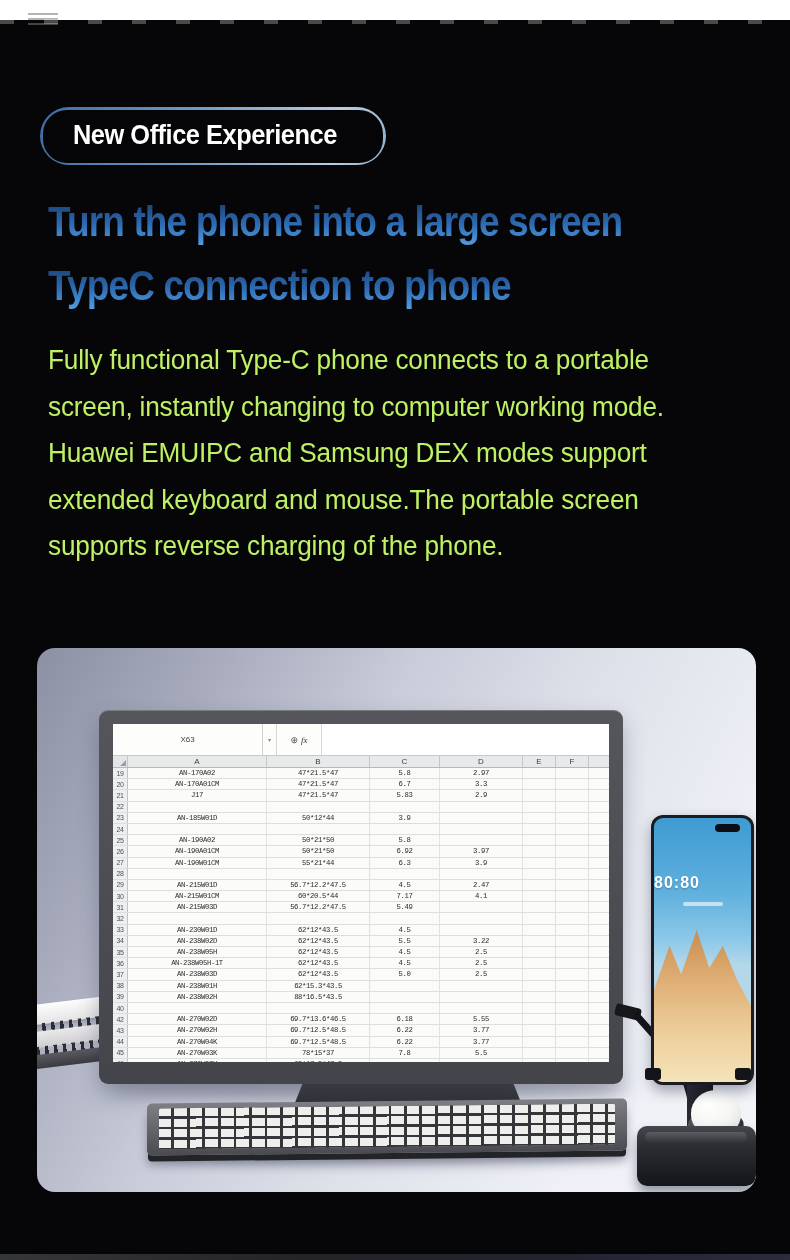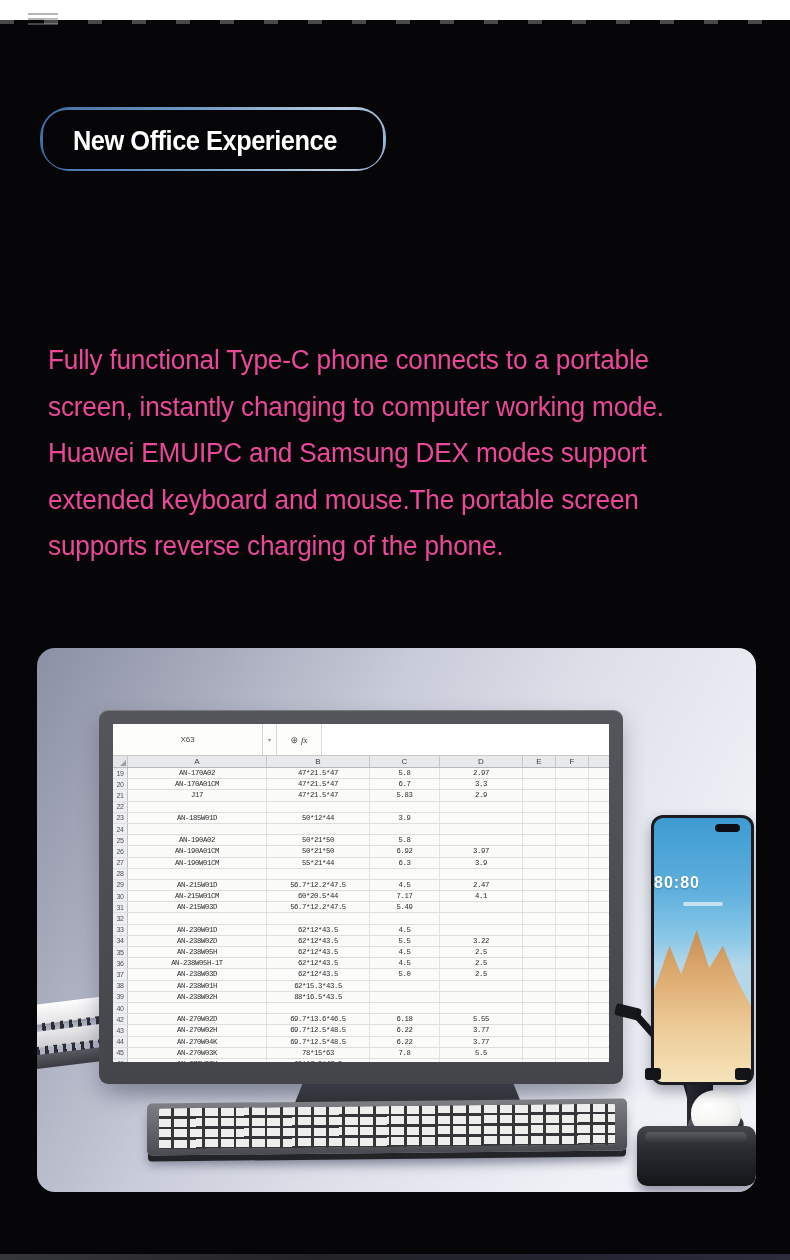--- a/index.html
+++ b/index.html
@@ -10,33 +10,33 @@
   
   .top-strip { position:absolute; left:0; top:0; width:790px; height:20px; background:#ffffff; }
   .top-strip::after { content:""; position:absolute; left:0; bottom:-4px; width:100%; height:5px;
       background:repeating-linear-gradient(90deg, rgba(250,250,250,.28) 0 14px, transparent 14px 44px); }
   .strip-glyph { position:absolute; left:28px; top:13px; width:30px; height:12px;
       background:repeating-linear-gradient(180deg,#777 0 2px, transparent 2px 5px); opacity:.55; }
 
   
   .badge-wrap { position:absolute; left:40px; top:107px; padding:2.5px; border-radius:30px;
       background:linear-gradient(100deg,#3f6da3 0%, #6f9cc6 45%, #b9cde1 85%, #8fb2d2 100%); }
-  .badge-inner { background:#050507; border-radius:24px; padding:16px 30px 12px 30px; }
+  .badge-inner { background:#050507; border-radius:24px; padding:10px 30px 12px 30px; }
   .badge-inner span { color:#fff; font-size:27px; font-weight:bold; letter-spacing:-0.5px;
       display:inline-block; transform:scaleX(.94); transform-origin:left; }
 
   
   .heading { position:absolute; left:48px; top:194px; line-height:54px; }
   .heading span { display:inline-block; font-size:43px; font-weight:bold; letter-spacing:-1px;
       transform:scaleX(.86); transform-origin:left;
       background:linear-gradient(180deg,#17335f 0%, #2b66ad 52%, #54a5e6 100%);
       -webkit-background-clip:text; background-clip:text; color:transparent; }
 
   
-  .bodycopy { position:absolute; left:48px; top:337px; width:700px; color:#ec4899;
+  .bodycopy { position:absolute; left:48px; top:337px; width:700px; color:#bef264;
       font-size:27px; line-height:46.5px; letter-spacing:-0.2px; }
   .bodycopy div { display:block; transform:scaleX(.97); transform-origin:left; }
 
   
   .photo { position:absolute; left:37px; top:648px; width:719px; height:544px; border-radius:18px;
       overflow:hidden;
       background:linear-gradient(118deg,#8b90a4 0%, #a7abbc 18%, #c9ccd9 38%, #dfe1ea 58%, #eef0f6 80%, #f4f5fa 100%); }
 
   
   .books { position:absolute; left:-20px; top:352px; width:120px; height:80px; transform:rotate(-7deg); }
@@ -131,20 +131,24 @@
   <div class="top-strip">
     <div class="strip-glyph"></div>
   </div>
 
   <div class="badge-wrap">
     <div class="badge-inner">
       <span>New Office Experience</span>
     </div>
   </div>
 
+  <div class="heading">
+    <span>Turn the phone into a large screen</span><br>
+    <span>TypeC connection to phone</span>
+  </div>
 
   <div class="bodycopy">
     <div>Fully functional Type-C phone connects to a portable</div>
     <div>screen, instantly changing to computer working mode.</div>
     <div>Huawei EMUIPC and Samsung DEX modes support</div>
     <div>extended keyboard and mouse.The portable screen</div>
     <div>supports reverse charging of the phone.</div>
   </div>
 
   <div class="photo">
@@ -428,21 +432,21 @@
               <div class="c cw-1">69.7*12.5*48.5</div>
               <div class="c cw-2">6.22</div>
               <div class="c cw-3">3.77</div>
               <div class="c cw-4"></div>
               <div class="c cw-5"></div>
               <div class="c cw-fill"></div>
             </div>
             <div class="srow">
               <div class="c rn">45</div>
               <div class="c cw-0">AN-270W03K</div>
-              <div class="c cw-1">78*15*63</div>
+              <div class="c cw-1">78*15*37</div>
               <div class="c cw-2">7.8</div>
               <div class="c cw-3">5.5</div>
               <div class="c cw-4"></div>
               <div class="c cw-5"></div>
               <div class="c cw-fill"></div>
             </div>
             <div class="srow">
               <div class="c rn">46</div>
               <div class="c cw-0">AN-270W03H</div>
               <div class="c cw-1">69*17.5*47.5</div>

